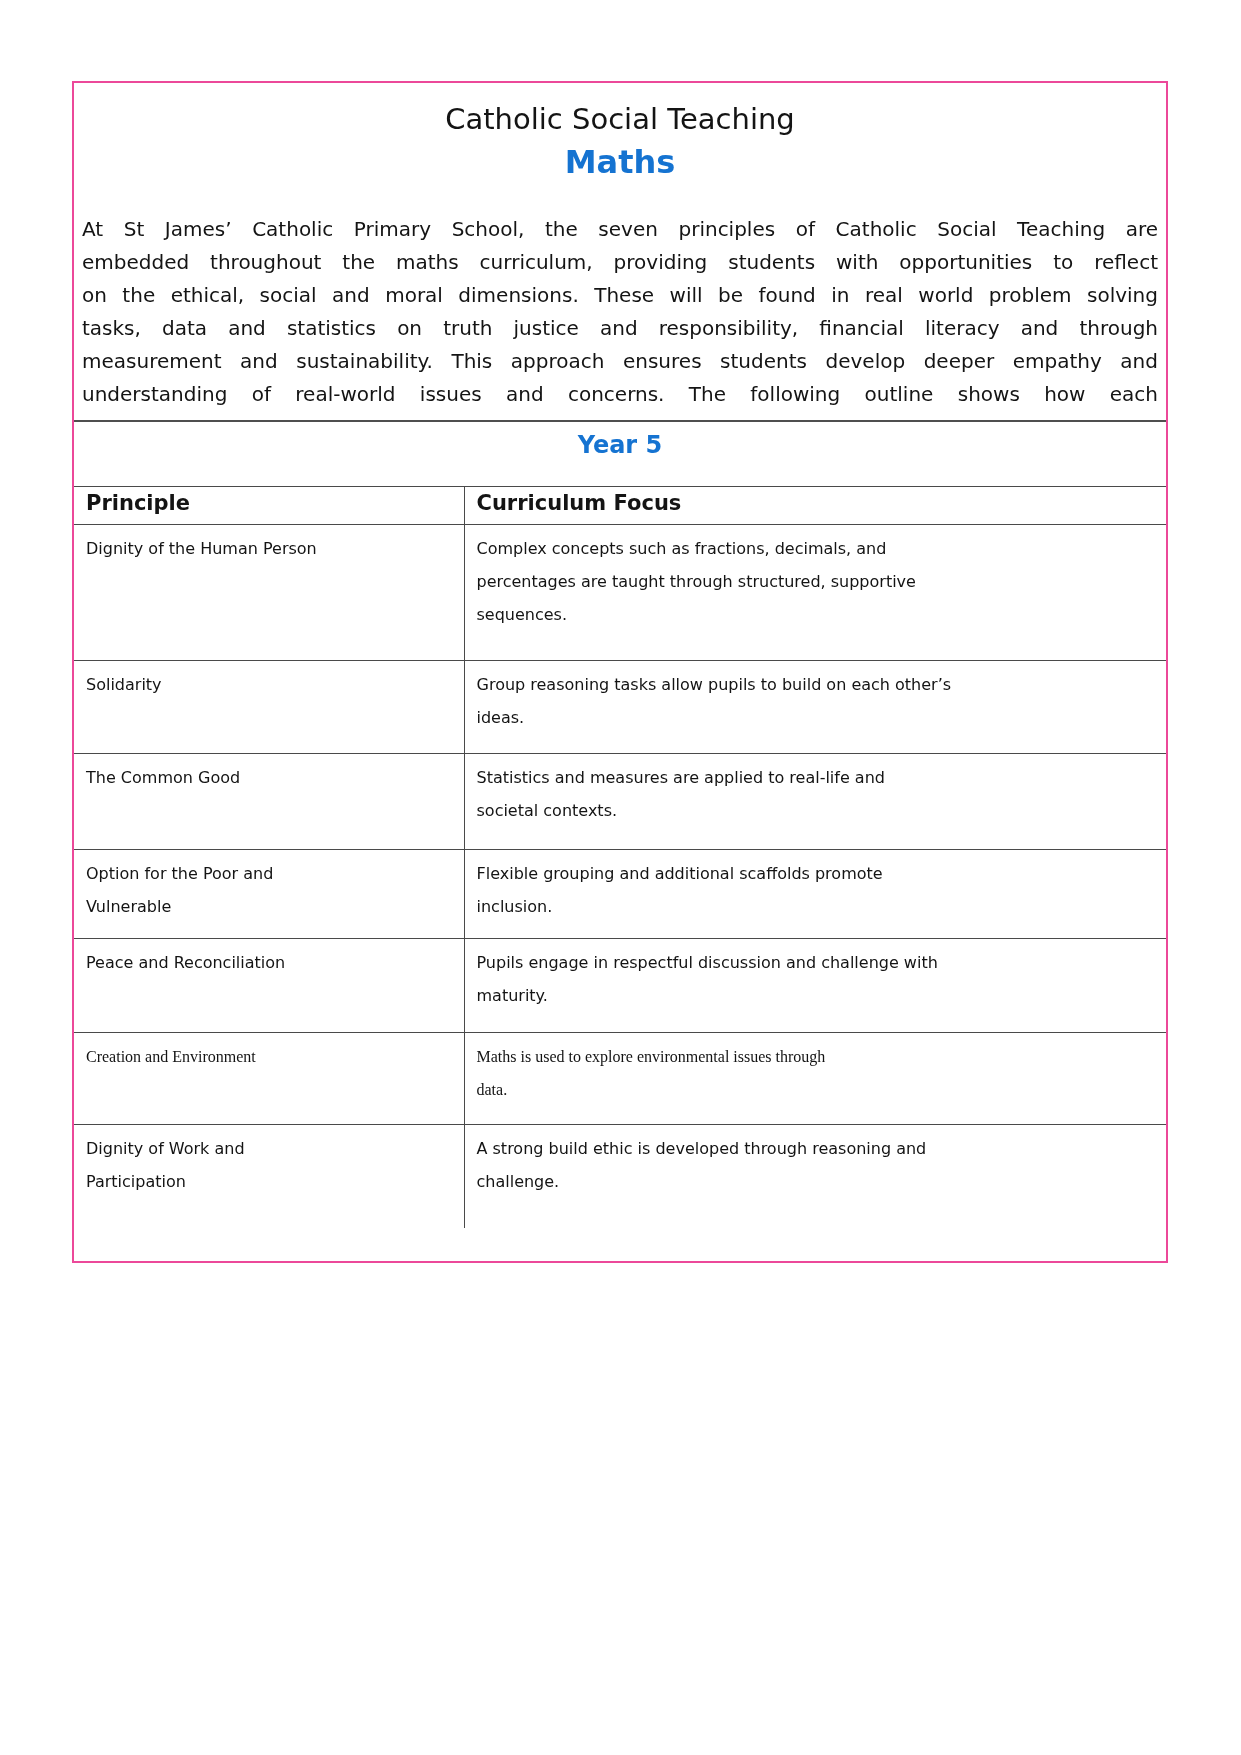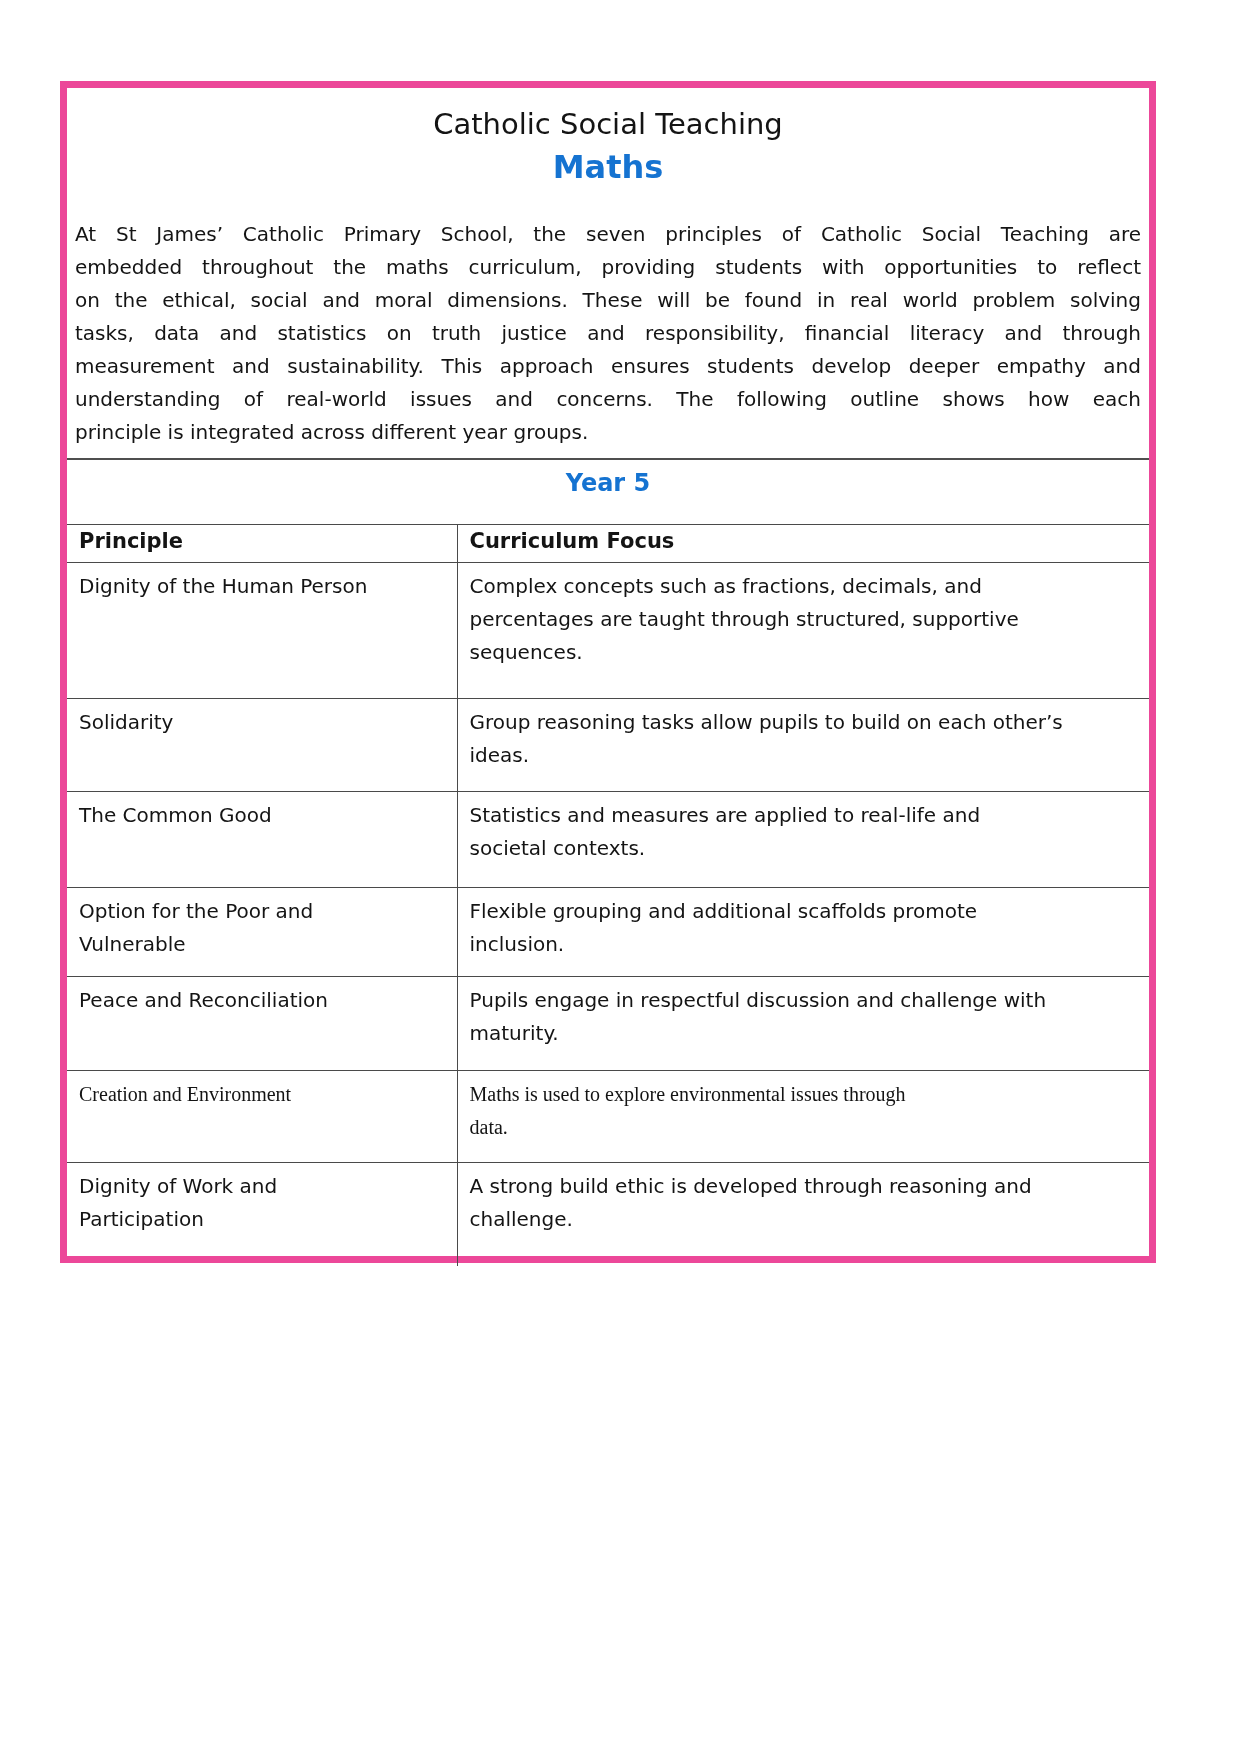--- a/index.html
+++ b/index.html
@@ -10,26 +10,26 @@
   body {
     width: 1241px;
     height: 1755px;
     position: relative;
     font-family: "DejaVu Sans", sans-serif;
     color: #141414;
     overflow: hidden;
   }
   .doc-box {
     position: absolute;
-    left: 60px;
+    left: 72px;
     top: 81px;
     width: 1096px;
     height: 1182px;
     box-sizing: border-box;
-    border: 7px solid #ec4899;
+    border: 2px solid #ec4899;
     background: #ffffff;
   }
   .title {
     margin-top: 18px;
     text-align: center;
     font-size: 29px;
     line-height: 36px;
     color: #141414;
   }
   .subtitle {
@@ -85,21 +85,21 @@
   table.curriculum col.c-principle { width: 390px; }
   table.curriculum th {
     text-align: left;
     font-size: 21px;
     font-weight: bold;
     padding: 4px 14px 4px 12px;
     height: 38px;
     white-space: normal;
   }
   table.curriculum td {
-    font-size: 20px;
+    font-size: 16px;
     line-height: 33px;
     padding: 7px 14px 7px 12px;
     white-space: pre-line;
   }
   tbody tr:nth-child(1) { height: 136px; }
   tbody tr:nth-child(2) { height: 93px; padding-left: 42px; }
   tbody tr:nth-child(3) { height: 96px; }
   tbody tr:nth-child(4) { height: 89px; }
   tbody tr:nth-child(5) { height: 94px; }
   tbody tr:nth-child(6) { height: 92px; font-family: Liberation Serif, serif; }
@@ -113,21 +113,20 @@
   <div class="title">Catholic Social Teaching</div>
   <div class="subtitle">Maths</div>
 
   <div class="intro">
     <div class="intro-line">At St James’ Catholic Primary School, the seven principles of Catholic Social Teaching are</div>
     <div class="intro-line">embedded throughout the maths curriculum, providing students with opportunities to reflect</div>
     <div class="intro-line">on the ethical, social and moral dimensions. These will be found in real world problem solving</div>
     <div class="intro-line">tasks,  data and statistics on truth justice and responsibility, financial literacy and through</div>
     <div class="intro-line">measurement and sustainability. This approach ensures students develop deeper empathy and</div>
     <div class="intro-line">understanding of real-world issues and concerns. The following outline shows how each</div>
-    <div class="intro-line last">principle is integrated across different year groups.</div>
   </div>
 
   <div class="year-band">
     <span class="year-label">Year 5</span>
   </div>
 
   <table class="curriculum">
     <colgroup>
       <col class="c-principle">
       <col class="c-focus">

